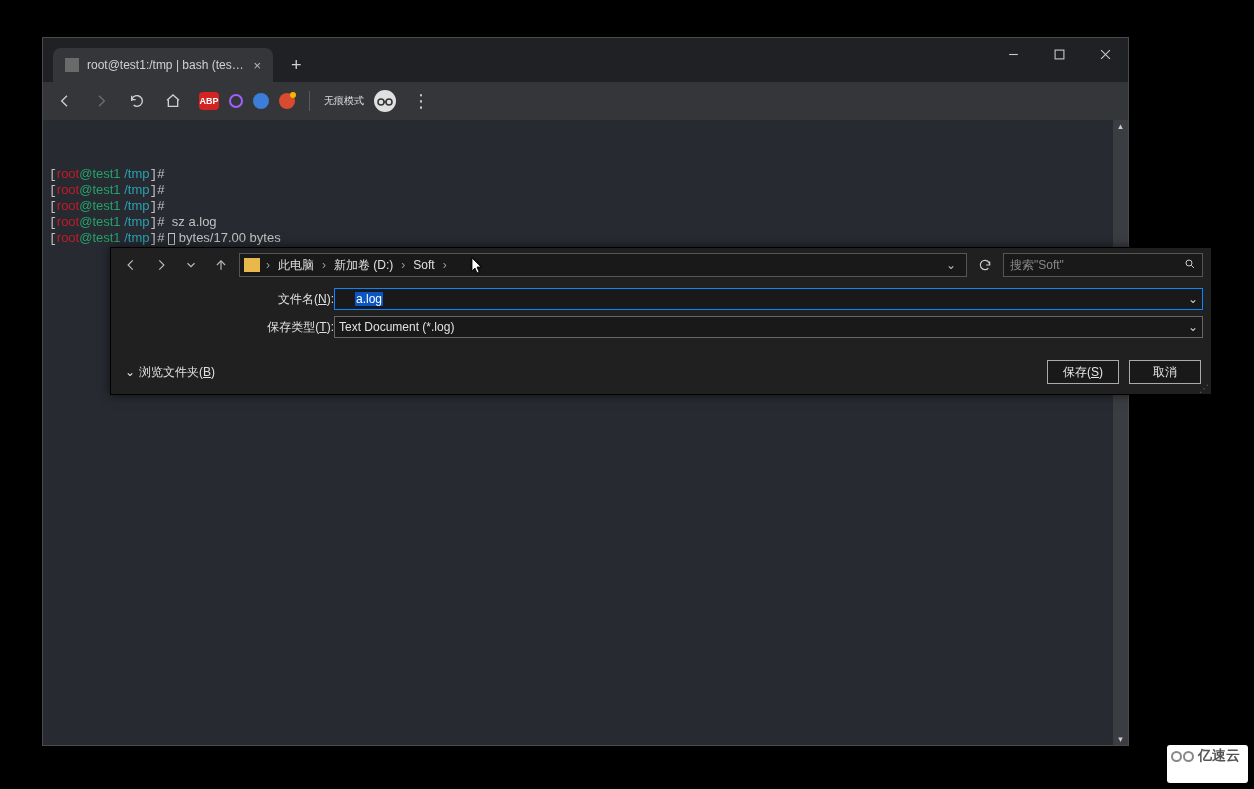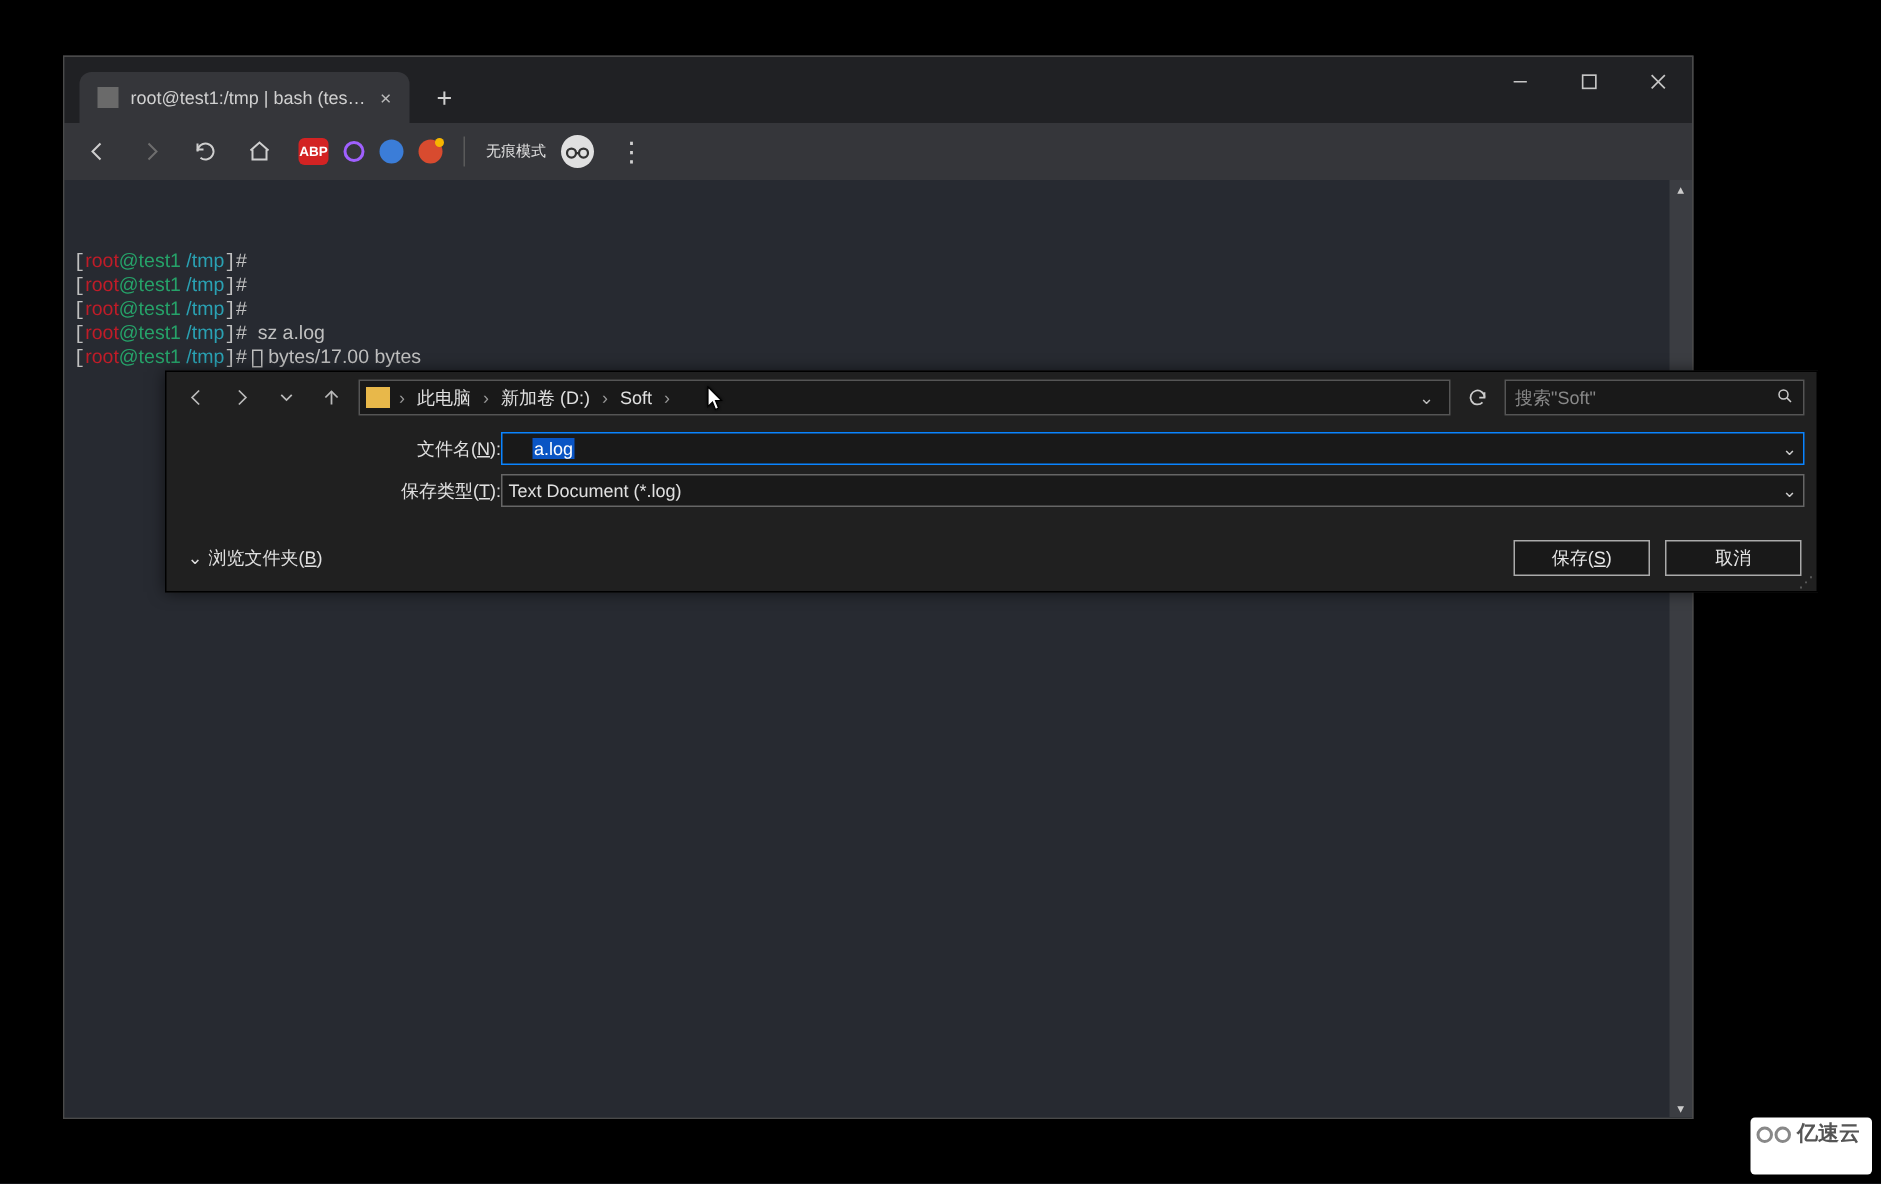--- a/index.html
+++ b/index.html
@@ -75,21 +75,21 @@
   .sd-label { width:215px; text-align:right; font-size:12px; }
   .sd-label u { text-decoration:underline; }
   .sd-combo { flex:1; height:22px; background:#191919; border:1px solid #666; display:flex; align-items:center; padding:0 4px; font-size:12px; position:relative;}
   .sd-combo.focus { border-color:#0a84ff;padding-left:20px; }
   .sd-combo .sel { background:#0a55c4; color:#fff; padding:0 1px; }
   .sd-combo .dd { position:absolute; right:4px; color:#ccc; }
 
   .sd-footer { display:flex; align-items:center; padding:10px 10px 10px 14px; }
   .sd-browse { font-size:12px; display:flex; align-items:center; gap:4px; }
   .sd-btns { margin-left:auto; display:flex; gap:10px; }
-  .sd-btn { width:91px; height:24px; border:1px solid #aaa; background:#191919; color:#e6e6e6; font-size:12px; text-align:center; line-height:22px; }
+  .sd-btn { width:72px; height:24px; border:1px solid #aaa; background:#191919; color:#e6e6e6; font-size:12px; text-align:center; line-height:22px; }
   .resize-grip { position:absolute; right:2px; bottom:2px; color:#666; font-size:10px; line-height:6px; }
 
   
   .floating-bar { position:absolute; left:479px; top:457px; width:360px; height:28px;
     background:#2b3344; display:flex; align-items:center; padding:0 8px; gap:10px; color:#ccc; font-size:16px; }
   .fb-icons { margin-left:auto; display:flex; gap:10px; font-size:14px; }
 
   
   .mouse-cursor { position:absolute; left:471px; top:257px; width:12px; height:18px; z-index:50; }
   .mouse-cursor svg{filter:drop-shadow(0 0 1px #000);}

